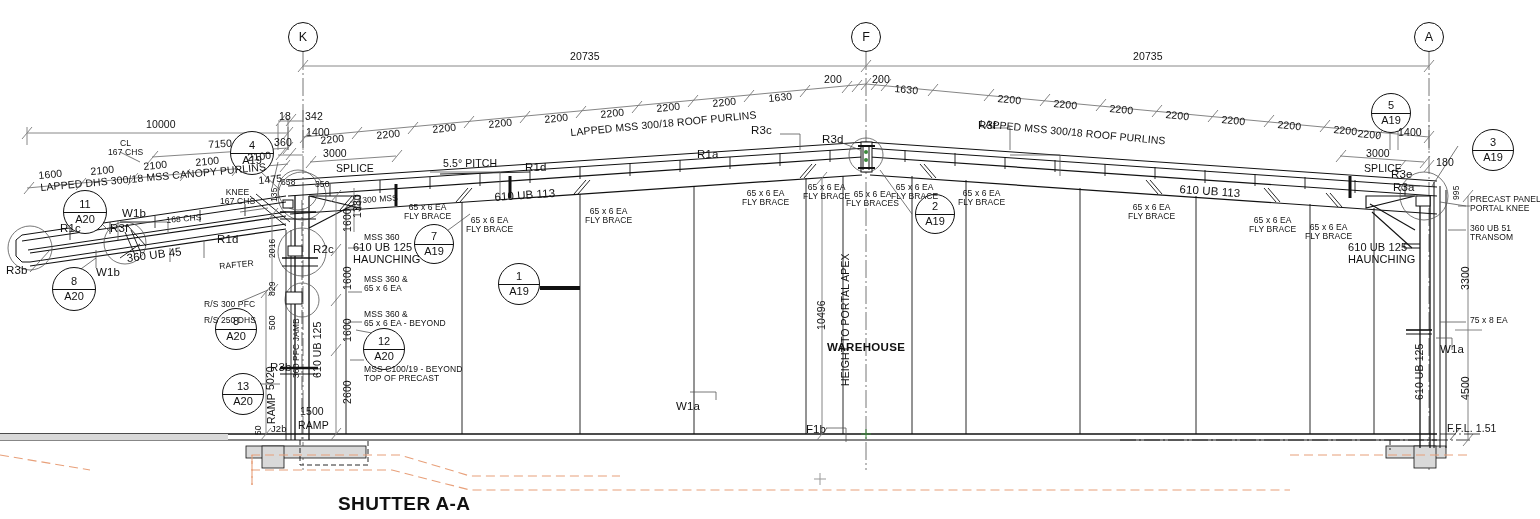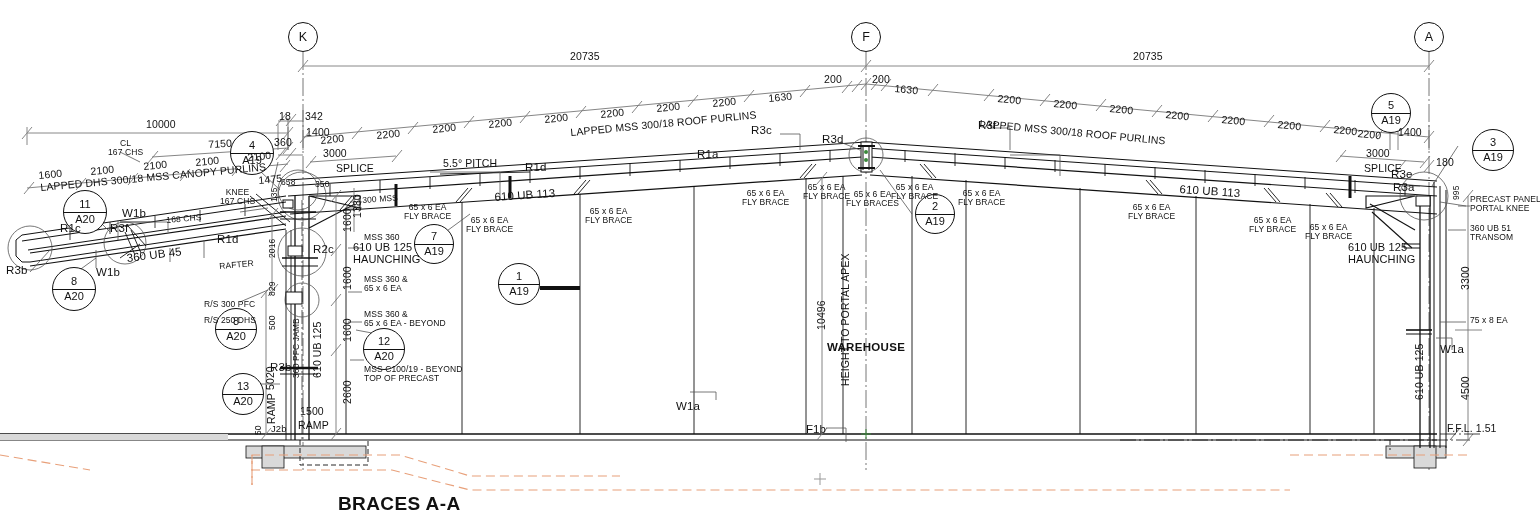--- a/index.html
+++ b/index.html
@@ -728,16 +728,16 @@
   <div class="lbl dim" style="left:1447px; top:423px;">F.F.L. 1.51</div>
 
   <div class="lbl dim rot90" style="left:840px; top:386px; font-size:10.5px;">HEIGHT TO PORTAL APEX</div>
 
   <div class="lbl wh" style="left:827px; top:341px;">WAREHOUSE</div>
 
   <div class="lbl dim rot90" style="left:266px; top:424px;">RAMP</div>
   <div class="lbl dim" style="left:298px; top:420px;">RAMP</div>
 
 
-  <div class="lbl title" style="left:338px; top:494px;">BRACES A-A</div>
+  <div class="lbl title" style="left:338px; top:494px;">SHUTTER A-A</div>
 
 
 </div>
 
 </body></html>

